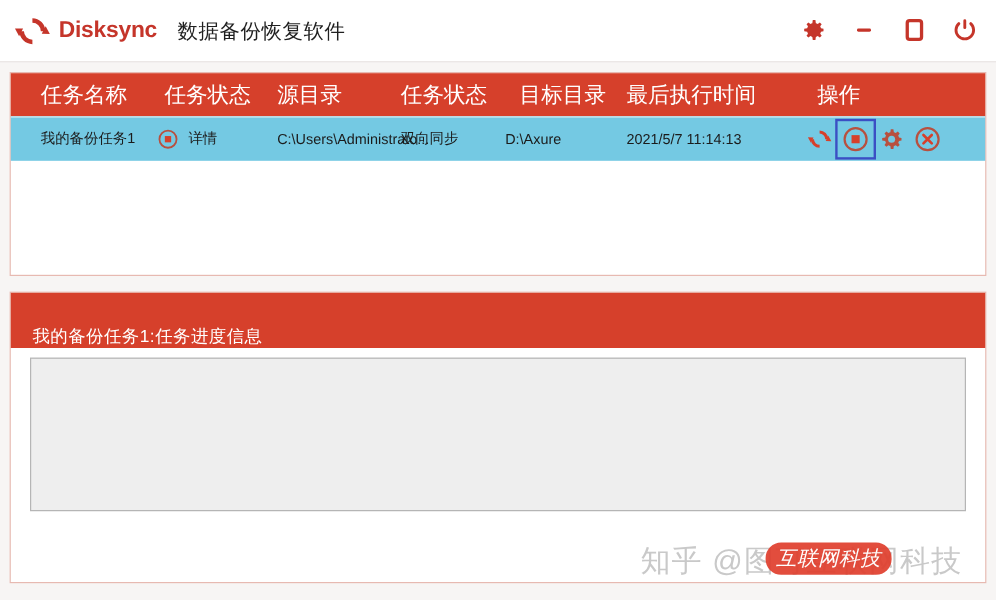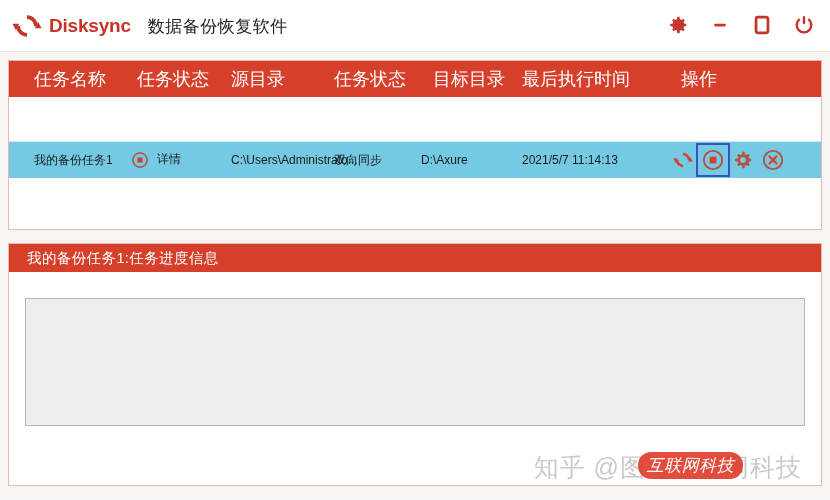--- a/index.html
+++ b/index.html
@@ -95,21 +95,20 @@
     font-size: 18px;
     white-space: nowrap;
     top: 50%;
     transform: translateY(-50%);
   }
   .task-row {
     position: relative;
     height: 36px;
     background: #74c9e3;
     border-top: 1px solid #cfe9f2;
-    margin-top: 44px;
   }
   .td {
     position: absolute;
     font-size: 12px;
     color: #1b1b1b;
     white-space: nowrap;
     top: 50%;
     transform: translateY(-50%);
   }
   .status-cell {
@@ -143,24 +142,24 @@
   .progress-panel {
     position: absolute;
     left: 8px; top: 243px;
     width: 814px;
     height: 243px;
     box-sizing: border-box;
     background: #ffffff;
     border: 1px solid #e7b9b1;
   }
   .progress-head {
-    height: 28px;
+    height: 46px;
     background: #d6402b;
     display: flex;
-    align-items: center;
+    align-items: flex-end;
     padding-left: 18px;
     box-sizing: border-box;
   }
   .progress-head-title {
     color: #ffffff;
     font-size: 14.5px;
     letter-spacing: 0.4px;
     white-space: nowrap;
   }
   .log-box {

